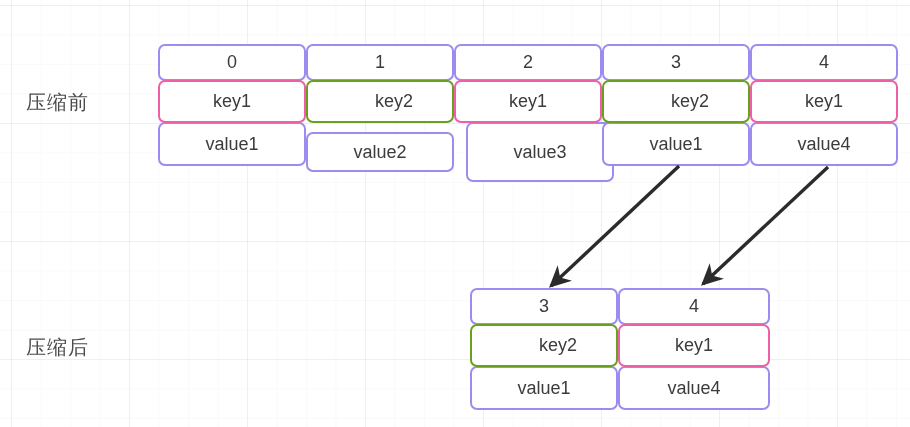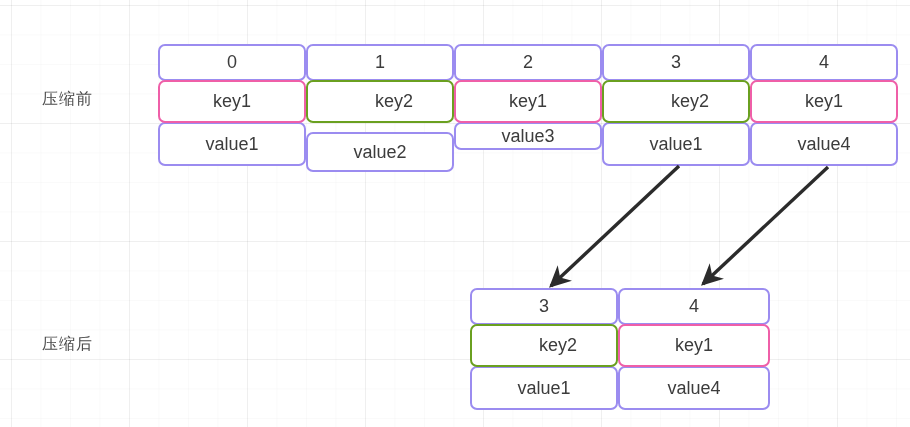--- a/index.html
+++ b/index.html
@@ -25,25 +25,24 @@
       linear-gradient(to bottom, rgba(0,0,0,0.018) 1px, transparent 1px);
     background-size:
       118px 118px,
       118px 118px,
       29.5px 29.5px,
       29.5px 29.5px;
     background-position: 11px 5px, 11px 5px, 11px 5px, 11px 5px;
   }
   .row-label {
     position: absolute;
-    font-size: 16px;
+    font-size: 20px;
     color: #4a4a4a;
     letter-spacing: 1px;
     white-space: nowrap;
-    margin-left: 16px;
   }
   #label-before { left: 26px; top: 89px; }
   #label-after  { left: 26px; top: 334px; font-family: Liberation Mono, monospace; }
 
   .cell {
     position: absolute;
     box-sizing: border-box;
     background: #ffffff;
     border-radius: 7px;
     display: flex;
@@ -75,21 +74,21 @@
   <div class="cell purple" style="left:158px; top:44px; width:148px; height:37px;">0</div>
   <div class="cell pink" style="left:158px; top:80px; width:148px; height:43px;">key1</div>
   <div class="cell purple" style="left:158px; top:122px; width:148px; height:44px;">value1</div>
 
   <div class="cell purple" style="left:306px; top:44px; width:148px; height:37px;">1</div>
   <div class="cell green" style="left:306px; top:80px; width:148px; height:43px;">key2</div>
   <div class="cell purple" style="left:306px; top:132px; width:148px; height:40px;">value2</div>
 
   <div class="cell purple" style="left:454px; top:44px; width:148px; height:37px;">2</div>
   <div class="cell pink" style="left:454px; top:80px; width:148px; height:43px;">key1</div>
-  <div class="cell purple" style="left:454px; top:122px; width:148px; height:28px;">value3</div>
+  <div class="cell purple" style="left:466px; top:122px; width:148px; height:60px;">value3</div>
 
   <div class="cell purple" style="left:602px; top:44px; width:148px; height:37px;">3</div>
   <div class="cell green" style="left:602px; top:80px; width:148px; height:43px;">key2</div>
   <div class="cell purple" style="left:602px; top:122px; width:148px; height:44px;">value1</div>
 
   <div class="cell purple" style="left:750px; top:44px; width:148px; height:37px;">4</div>
   <div class="cell pink" style="left:750px; top:80px; width:148px; height:43px;">key1</div>
   <div class="cell purple" style="left:750px; top:122px; width:148px; height:44px;">value4</div>
 
   <div class="cell purple" style="left:470px; top:288px; width:148px; height:37px;">3</div>

